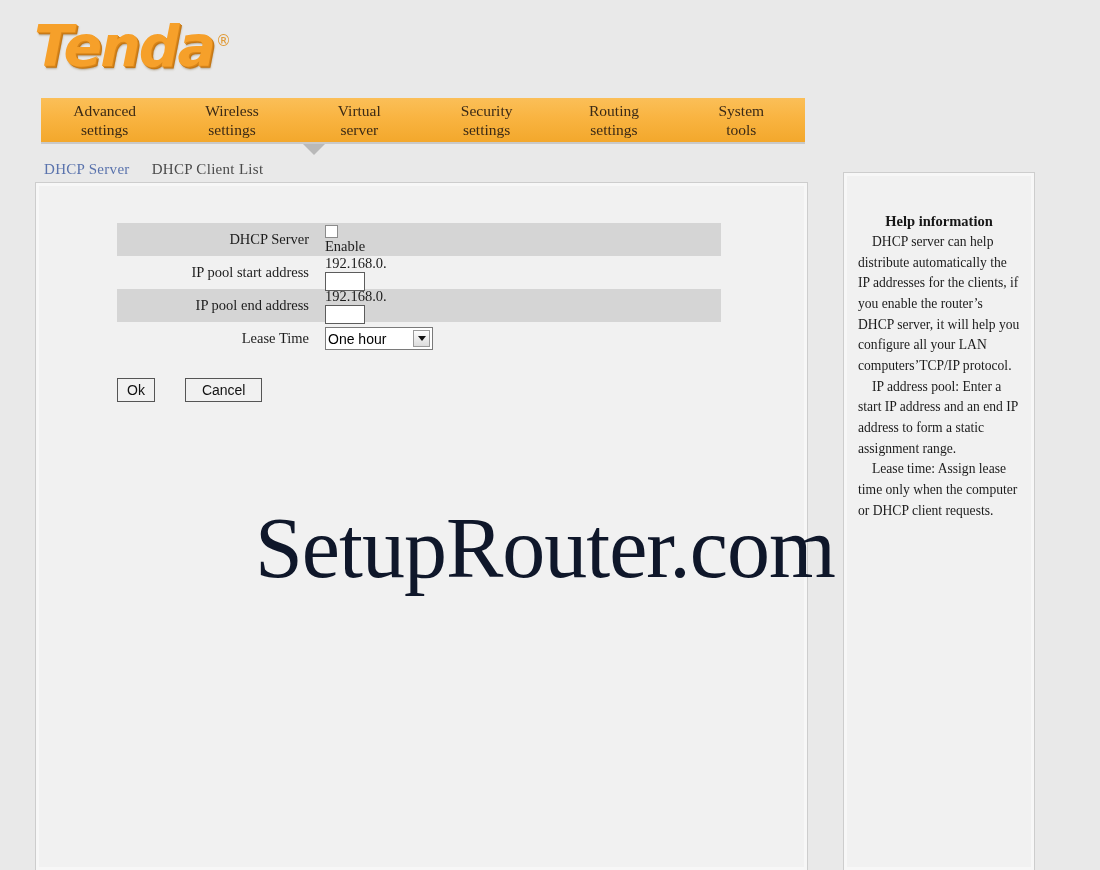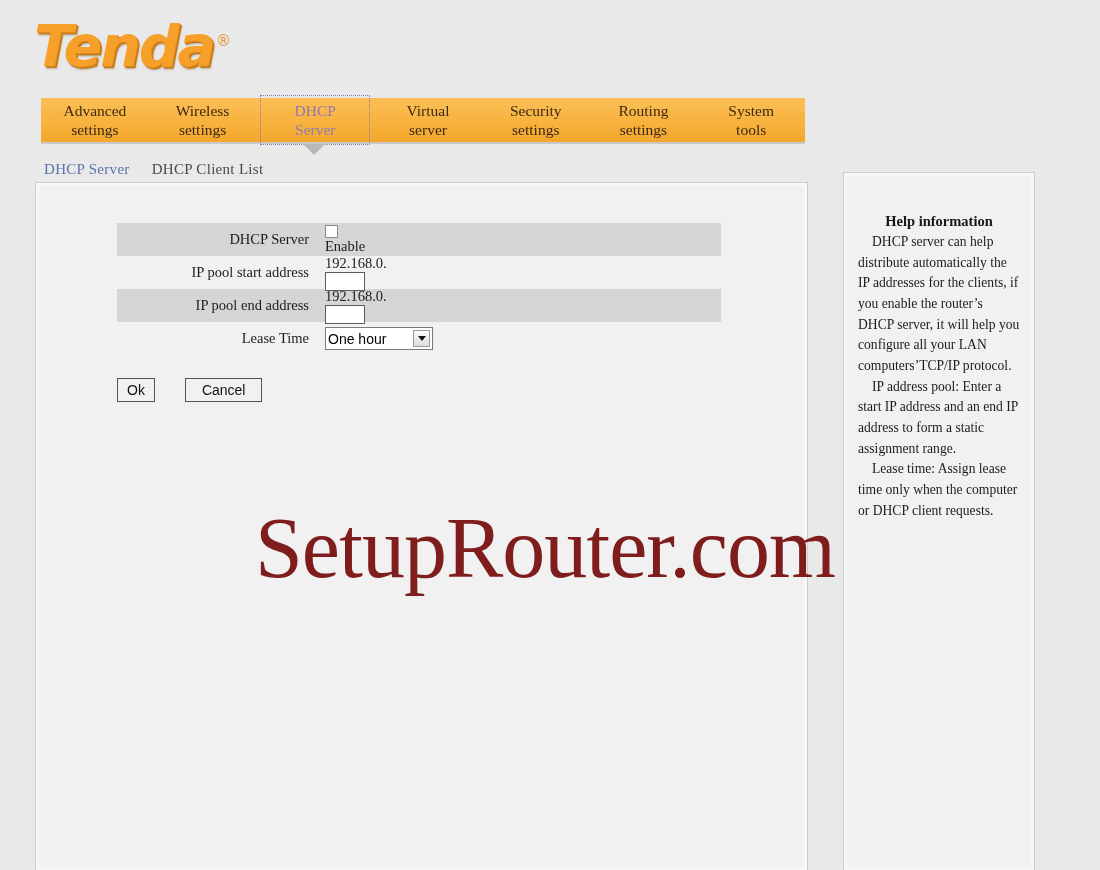--- a/index.html
+++ b/index.html
@@ -260,21 +260,21 @@
   }
   #cancel-button { padding: 2px 16px; }
 
   
   #watermark {
     position: absolute;
     left: 255px;
     top: 498px;
     font-family: "Liberation Serif", serif;
     font-size: 86px;
-    color: #7f1d1d;
+    color: #0f172a;
     white-space: nowrap;
     pointer-events: none;
     letter-spacing: -1px;
   }
 </style>
 </head>
 <body>
 
 <div id="logo-area">
   <div id="brand-logo">
@@ -283,24 +283,20 @@
 </div>
 
 <div id="main-nav">
   <div class="nav-tab">
     <span class="l1">Advanced</span>
     <span class="l2">settings</span>
   </div>
   <div class="nav-tab">
     <span class="l1">Wireless</span>
     <span class="l2">settings</span>
-  </div>
-  <div class="nav-tab active">
-    <span class="l1">DHCP</span>
-    <span class="l2">Server</span>
   </div>
   <div class="nav-tab">
     <span class="l1">Virtual</span>
     <span class="l2">server</span>
   </div>
   <div class="nav-tab">
     <span class="l1">Security</span>
     <span class="l2">settings</span>
   </div>
   <div class="nav-tab">

